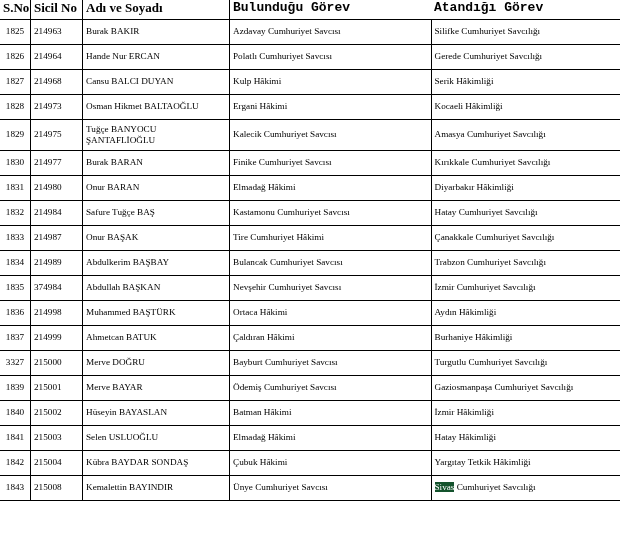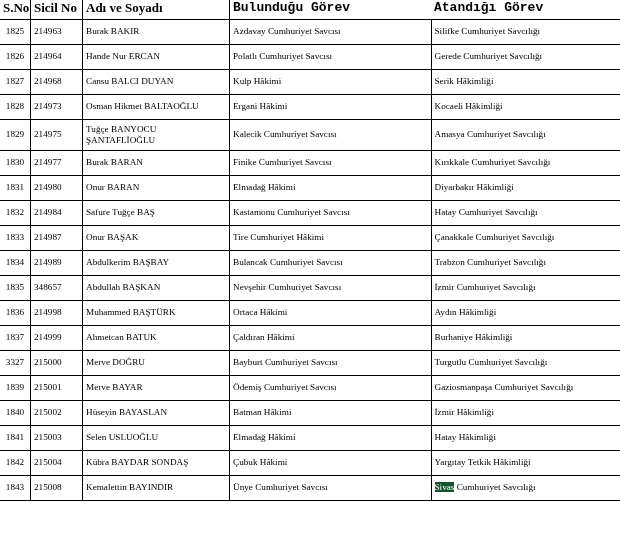--- a/index.html
+++ b/index.html
@@ -169,21 +169,21 @@
     </tr>
     <tr>
       <td class="col-no">1834</td>
       <td class="col-sicil">214989</td>
       <td class="col-name">Abdulkerim BAŞBAY</td>
       <td class="col-current">Bulancak Cumhuriyet Savcısı</td>
       <td class="col-assigned">Trabzon Cumhuriyet Savcılığı</td>
     </tr>
     <tr>
       <td class="col-no">1835</td>
-      <td class="col-sicil">348657</td>
+      <td class="col-sicil">374984</td>
       <td class="col-name">Abdullah BAŞKAN</td>
       <td class="col-current">Nevşehir Cumhuriyet Savcısı</td>
       <td class="col-assigned">İzmir Cumhuriyet Savcılığı</td>
     </tr>
     <tr>
       <td class="col-no">1836</td>
       <td class="col-sicil">214998</td>
       <td class="col-name">Muhammed BAŞTÜRK</td>
       <td class="col-current">Ortaca Hâkimi</td>
       <td class="col-assigned">Aydın Hâkimliği</td>

